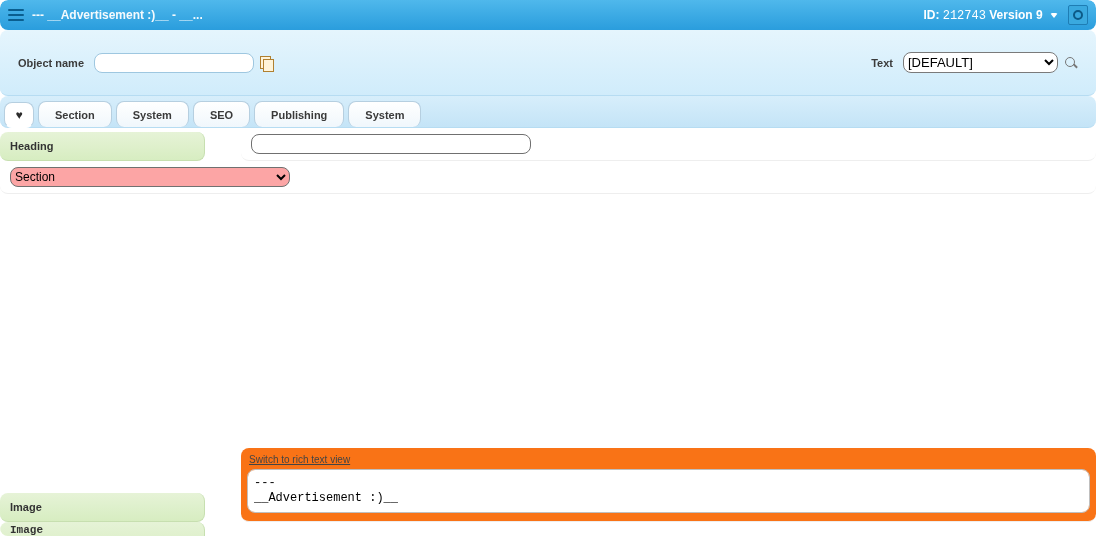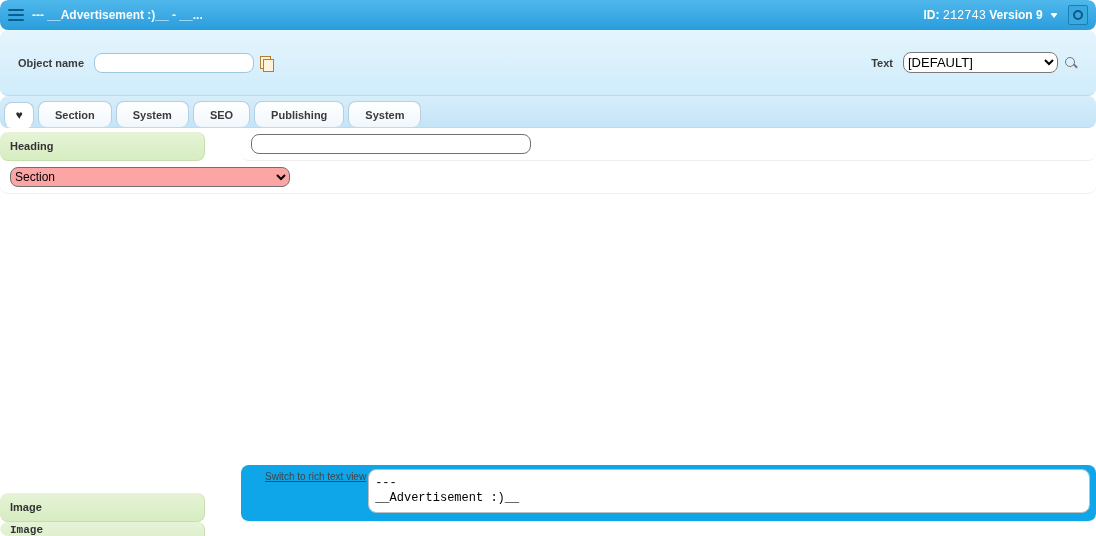--- a/index.html
+++ b/index.html
@@ -175,24 +175,24 @@
   }
   .fieldcell select {
     width: 280px; height: 20px;
     border: 1px solid #707070;
     font-size: 12px;
     background: #fca5a5;
   }
   .row.textrow { flex: 1; min-height: 0; }
   .row.textrow .labelcell { align-items: flex-start; }
   .row.textrow .fieldcell {
-    flex-direction: row;
+    flex-direction: column;
     align-items: stretch;
-    background: #0ea5e9;
-    padding: 4px 6px 8px 22px;
+    background: #f97316;
+    padding: 4px 6px 8px 6px;
   }
   .switch-link {
     font-size: 10px;
     color: #444;
     text-decoration: underline;
     padding: 2px 2px 4px 2px;
     cursor: pointer;
     width: fit-content;
   }
   .bigtext {

